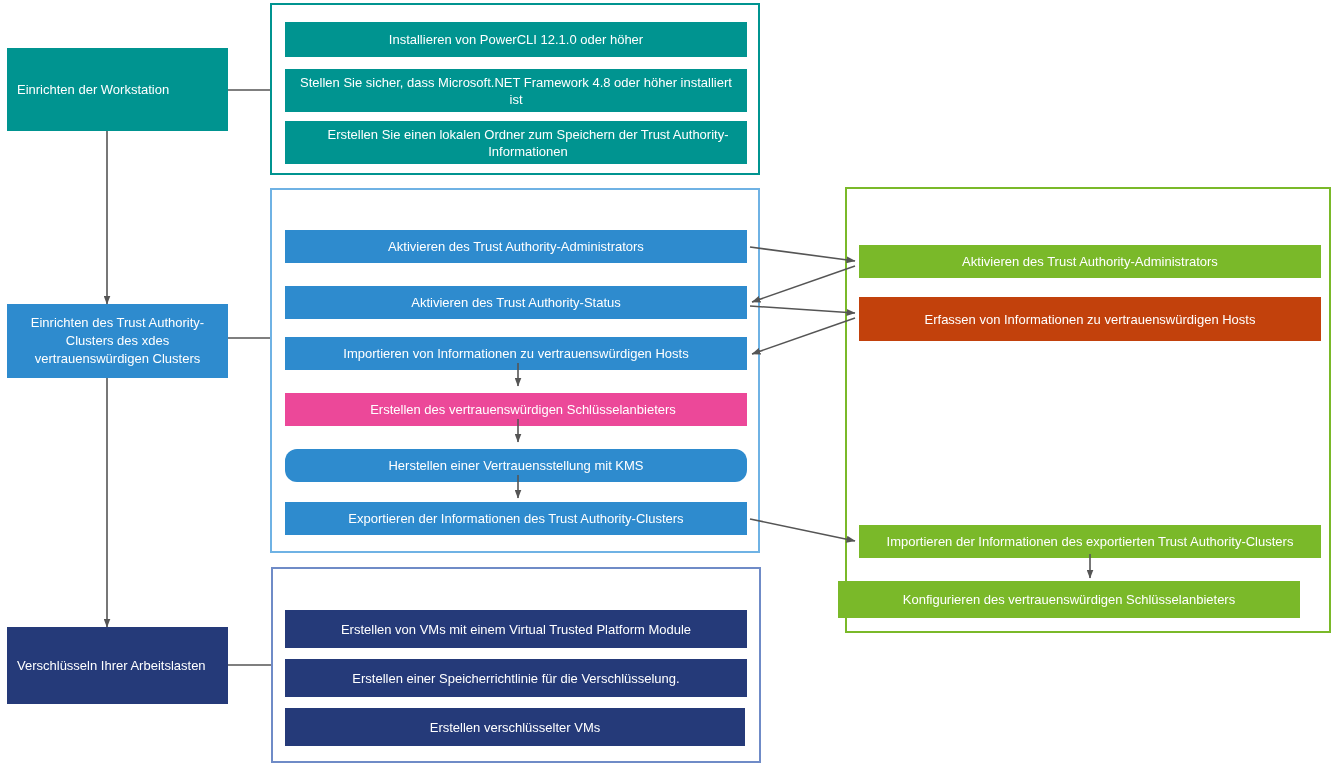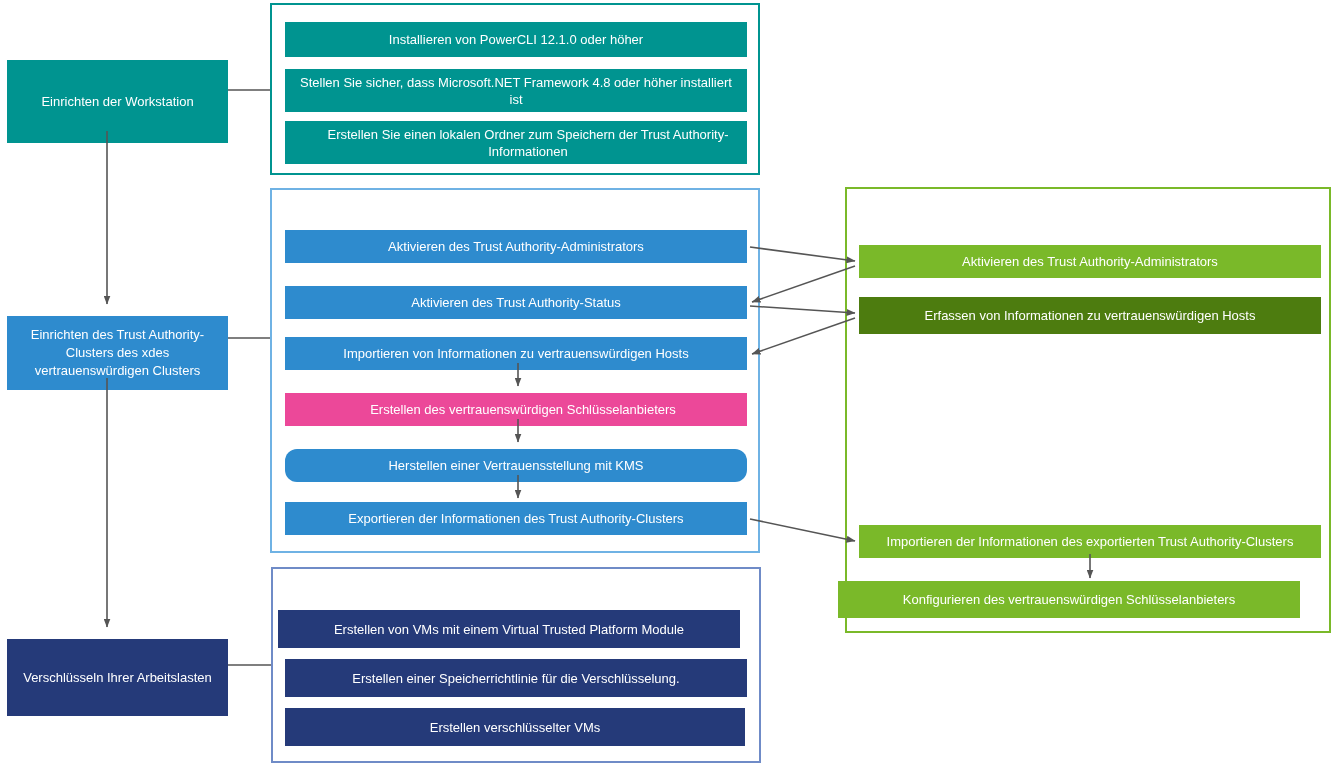--- a/index.html
+++ b/index.html
@@ -25,29 +25,28 @@
     width: 1339px;
     height: 767px;
     pointer-events: none;
     z-index: 5;
   }
   
   .stage-box {
     position: absolute;
     display: flex;
     align-items: center;
-    justify-content: center;
+    justify-content: flex-start;
     text-align: center;
     color: #ffffff;
     font-size: 13px;
     line-height: 18px;
     padding: 4px 10px;
     box-sizing: border-box;
     z-index: 3;
-    margin-top: 12px;
   }
   
   .group {
     position: absolute;
     background: #ffffff;
     box-sizing: border-box;
     border-style: solid;
     border-width: 2px;
     z-index: 2;
   }
@@ -163,36 +162,36 @@
   </div>
 
   <div class="group" style="left:845px; top:187px; width:486px; height:446px; border-color:#7AB929;">
   </div>
   <div class="group-title" style="left:845px; top:199px; width:486px;">
     <span>Vertrauenswürdiger Cluster</span>
   </div>
   <div class="step" style="left:859px; top:245px; width:462px; height:33px; background:#7AB929;">
     <span>Aktivieren des Trust Authority-Administrators</span>
   </div>
-  <div class="step" style="left:859px; top:297px; width:462px; height:37px; background:#4d7c0f;justify-content:center;">
+  <div class="step" style="left:859px; top:297px; width:462px; height:44px; background:#c2410c;justify-content:center;">
     <span>Erfassen von Informationen zu vertrauenswürdigen Hosts</span>
   </div>
   <div class="step" style="left:859px; top:525px; width:462px; height:33px; background:#7AB929;">
     <span>Importieren der Informationen des exportierten Trust Authority-Clusters</span>
   </div>
   <div class="step" style="left:838px; top:581px; width:462px; height:37px; background:#7AB929;">
     <span>Konfigurieren des vertrauenswürdigen Schlüsselanbieters</span>
   </div>
 
   <div class="group" style="left:271px; top:567px; width:490px; height:196px; border-color:#6F8BC7;">
   </div>
   <div class="group-title" style="left:271px; top:580px; width:490px;">
     <span>Vertrauenswürdiger Cluster</span>
   </div>
-  <div class="step" style="left:278px; top:610px; width:462px; height:38px; background:#253A79;">
+  <div class="step" style="left:285px; top:610px; width:462px; height:38px; background:#253A79;">
     <span>Erstellen von VMs mit einem Virtual Trusted Platform Module</span>
   </div>
   <div class="step" style="left:285px; top:659px; width:462px; height:38px; background:#253A79;">
     <span>Erstellen einer Speicherrichtlinie für die Verschlüsselung.</span>
   </div>
   <div class="step" style="left:285px; top:708px; width:460px; height:38px; background:#253A79;">
     <span>Erstellen verschlüsselter VMs</span>
   </div>
 
 </div>

